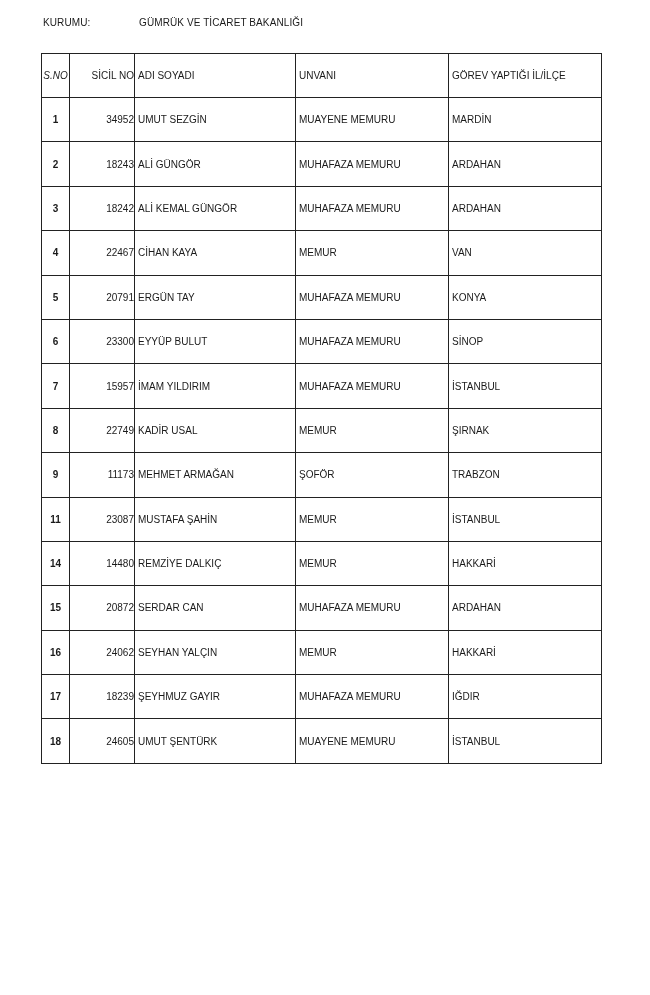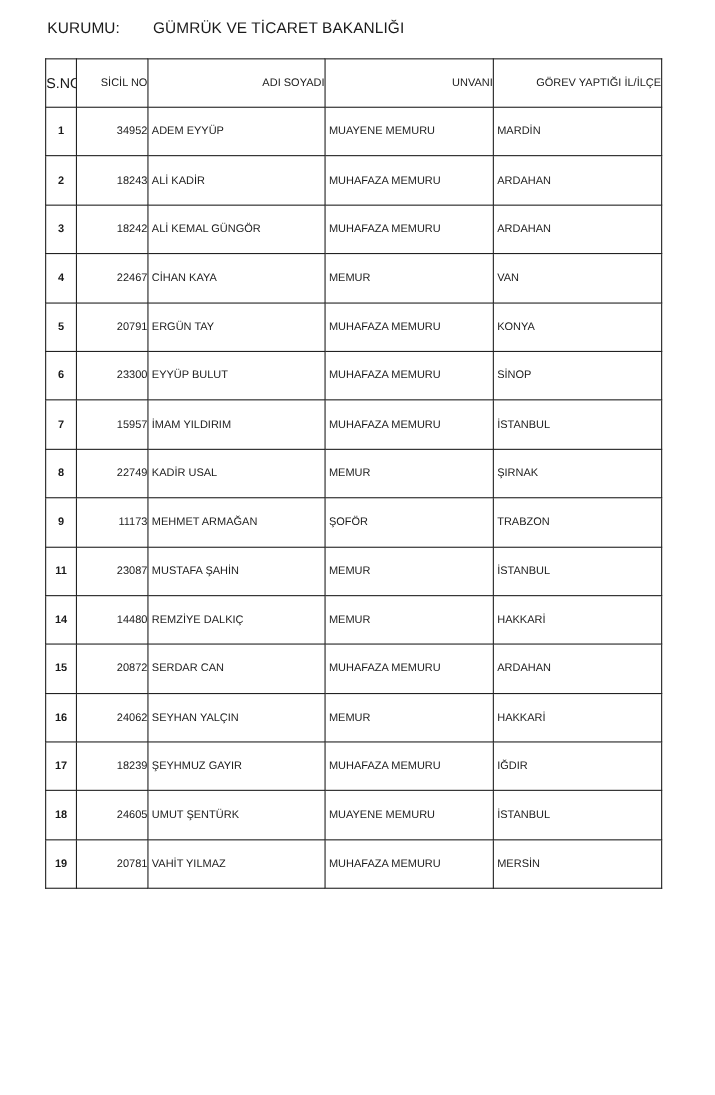--- a/index.html
+++ b/index.html
@@ -1,32 +1,32 @@
 <!DOCTYPE html>
 <html><head>
   <meta charset="utf-8">
   <style>
     html, body { margin:0; padding:0; background:#ffffff; }
     body { width:650px; height:995px; position:relative; overflow:hidden;
            font-family:"Liberation Sans", sans-serif; color:#1a1a1a; }
-    .header-line { position:absolute; top:17px; font-size:14px; letter-spacing:0.1px; }
+    .header-line { position:absolute; top:17px; font-size:10px; letter-spacing:0.1px; }
     .kurumu-label { left:43px; }
     .kurumu-value { left:139px;text-align:center; }
     table { position:absolute; left:41px; top:53px; width:561px; border-collapse:collapse;
             table-layout:fixed; }
     td, th { border:1.3px solid #222; font-weight:normal; font-size:10px; padding:0 0 0 3px;
              text-align:left; vertical-align:middle; white-space:nowrap; overflow:hidden; }
-    th { height:43px;text-align:right; }
+    th { height:43px; }
     td { height:43.4px; }
     .c-sno { width:27px; text-align:center; padding:0; }
     .c-sicil { width:64px; text-align:right; padding:0; }
     .c-name { width:157px; }
     .c-unvan { width:149px; }
     td.c-sno { font-weight:bold; }
-    th.c-sno { font-size:13px; }
+    th.c-sno { font-size:10px;font-style:italic; }
   </style>
 </head>
 <body>
 
 <div class="header-line kurumu-label">KURUMU:</div>
 <div class="header-line kurumu-value">GÜMRÜK VE TİCARET BAKANLIĞI</div>
 
 <table>
   <thead>
     <tr>
@@ -34,28 +34,28 @@
       <th class="c-sicil">SİCİL NO</th>
       <th class="c-name">ADI SOYADI</th>
       <th class="c-unvan">UNVANI</th>
       <th class="c-loc">GÖREV YAPTIĞI İL/İLÇE</th>
     </tr>
   </thead>
   <tbody id="tbody">
       <tr>
         <td class="c-sno">1</td>
         <td class="c-sicil">34952</td>
-        <td class="c-name">ADEM EYYÜP</td>
+        <td class="c-name">UMUT SEZGİN</td>
         <td class="c-unvan">MUAYENE MEMURU</td>
         <td class="c-loc">MARDİN</td>
       </tr>
       <tr>
         <td class="c-sno">2</td>
         <td class="c-sicil">18243</td>
-        <td class="c-name">ALİ KADİR</td>
+        <td class="c-name">ALİ GÜNGÖR</td>
         <td class="c-unvan">MUHAFAZA MEMURU</td>
         <td class="c-loc">ARDAHAN</td>
       </tr>
       <tr>
         <td class="c-sno">3</td>
         <td class="c-sicil">18242</td>
         <td class="c-name">ALİ KEMAL GÜNGÖR</td>
         <td class="c-unvan">MUHAFAZA MEMURU</td>
         <td class="c-loc">ARDAHAN</td>
       </tr>
@@ -136,21 +136,14 @@
         <td class="c-unvan">MUHAFAZA MEMURU</td>
         <td class="c-loc">IĞDIR</td>
       </tr>
       <tr>
         <td class="c-sno">18</td>
         <td class="c-sicil">24605</td>
         <td class="c-name">UMUT ŞENTÜRK</td>
         <td class="c-unvan">MUAYENE MEMURU</td>
         <td class="c-loc">İSTANBUL</td>
       </tr>
-      <tr>
-        <td class="c-sno">19</td>
-        <td class="c-sicil">20781</td>
-        <td class="c-name">VAHİT YILMAZ</td>
-        <td class="c-unvan">MUHAFAZA MEMURU</td>
-        <td class="c-loc">MERSİN</td>
-      </tr>
     </tbody>
 </table>
 
 </body></html>

